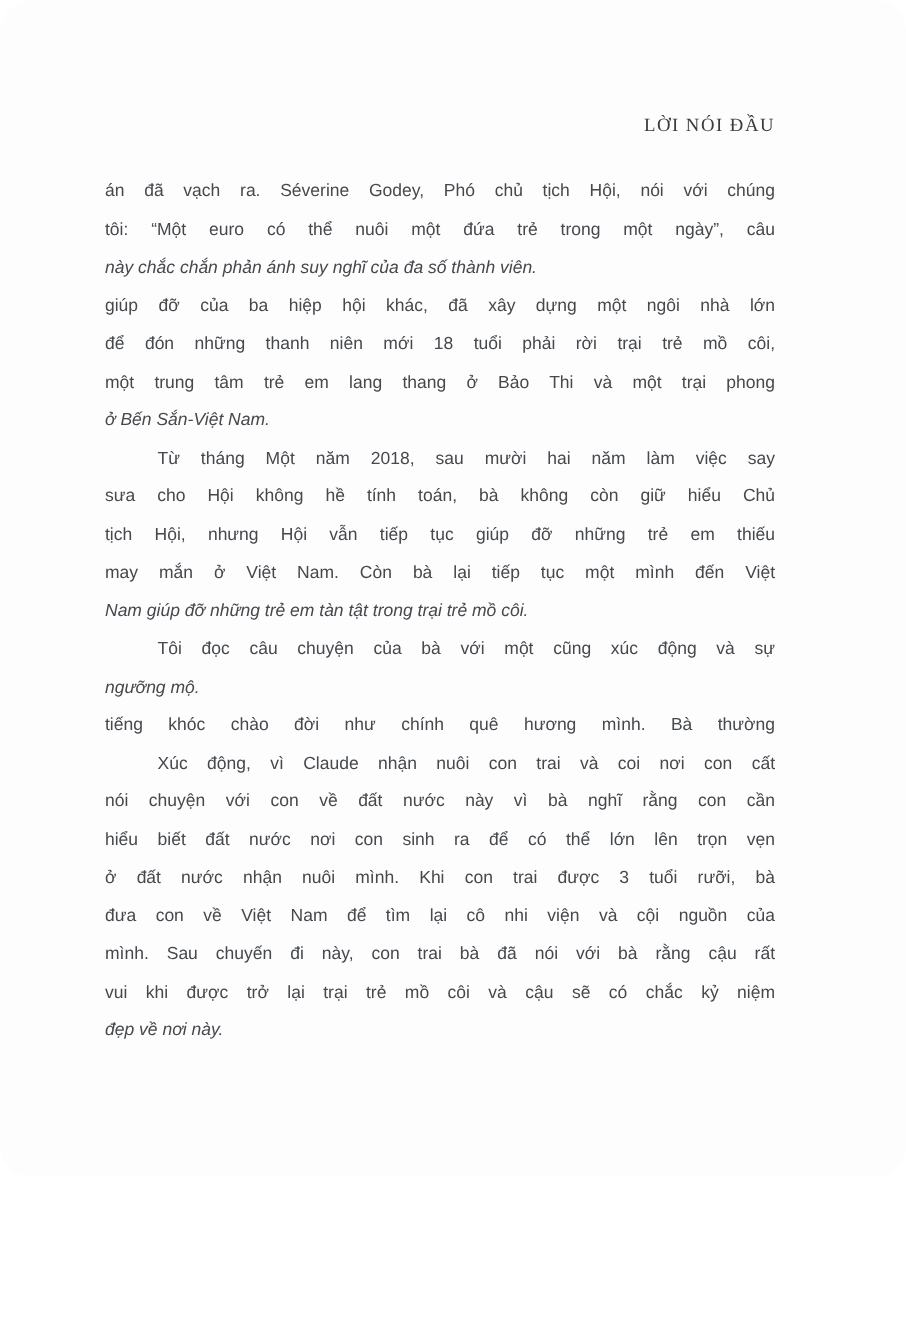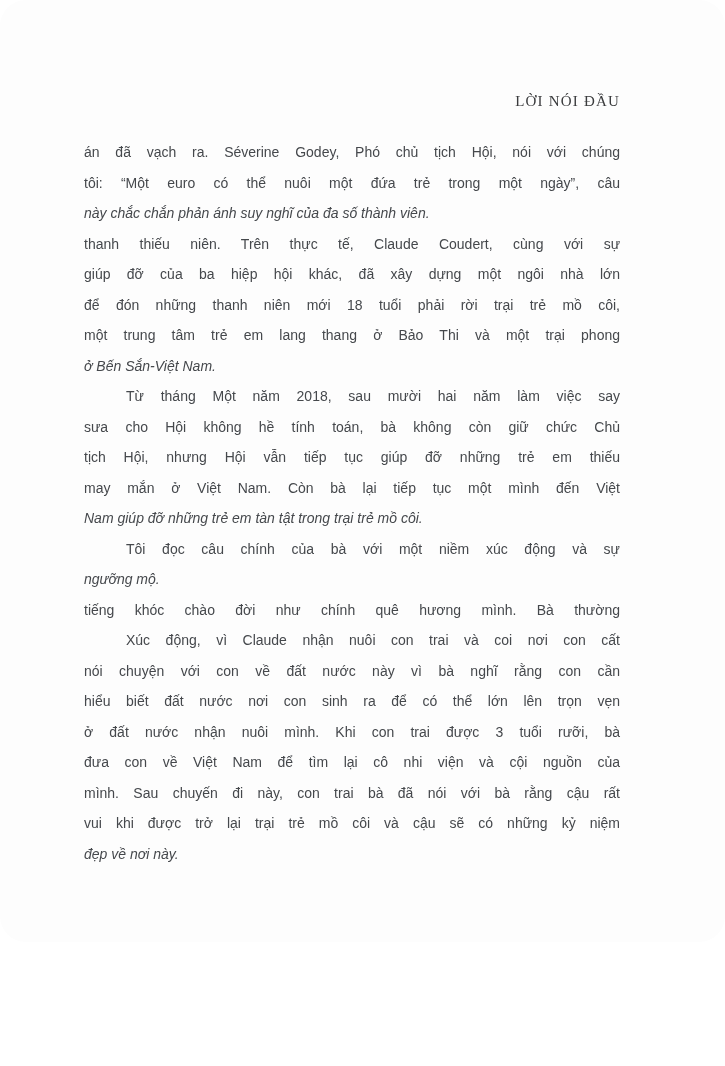--- a/index.html
+++ b/index.html
@@ -65,44 +65,43 @@
 <div class="page">
   <div class="running-header">LỜI NÓI ĐẦU</div>
 
   <div class="text-block">
       <div class="para">
         <div class="line">án đã vạch ra. Séverine Godey, Phó chủ tịch Hội, nói với chúng</div>
         <div class="line">tôi: “Một euro có thể nuôi một đứa trẻ trong một ngày”, câu</div>
         <div class="line last">này chắc chắn phản ánh suy nghĩ của đa số thành viên.</div>
       </div>
       <div class="para">
-        <div class="line">thanh thiếu niên. Trên thực tế, Claude Coudert, cùng với sự</div>
         <div class="line">giúp đỡ của ba hiệp hội khác, đã xây dựng một ngôi nhà lớn</div>
         <div class="line">để đón những thanh niên mới 18 tuổi phải rời trại trẻ mồ côi,</div>
         <div class="line">một trung tâm trẻ em lang thang ở Bảo Thi và một trại phong</div>
         <div class="line last">ở Bến Sắn-Việt Nam.</div>
       </div>
       <div class="para">
         <div class="line indent">Từ tháng Một năm 2018, sau mười hai năm làm việc say</div>
-        <div class="line">sưa cho Hội không hề tính toán, bà không còn giữ chức Chủ</div>
+        <div class="line">sưa cho Hội không hề tính toán, bà không còn giữ hiểu Chủ</div>
         <div class="line">tịch Hội, nhưng Hội vẫn tiếp tục giúp đỡ những trẻ em thiếu</div>
         <div class="line">may mắn ở Việt Nam. Còn bà lại tiếp tục một mình đến Việt</div>
         <div class="line last">Nam giúp đỡ những trẻ em tàn tật trong trại trẻ mồ côi.</div>
       </div>
       <div class="para">
-        <div class="line indent">Tôi đọc câu chính của bà với một niềm xúc động và sự</div>
+        <div class="line indent">Tôi đọc câu chuyện của bà với một cũng xúc động và sự</div>
         <div class="line last">ngưỡng mộ.</div>
       </div>
       <div class="para">
         <div class="line">tiếng khóc chào đời như chính quê hương mình. Bà thường</div>
         <div class="line indent">Xúc động, vì Claude nhận nuôi con trai và coi nơi con cất</div>
         <div class="line">nói chuyện với con về đất nước này vì bà nghĩ rằng con cần</div>
         <div class="line">hiểu biết đất nước nơi con sinh ra để có thể lớn lên trọn vẹn</div>
         <div class="line">ở đất nước nhận nuôi mình. Khi con trai được 3 tuổi rưỡi, bà</div>
         <div class="line">đưa con về Việt Nam để tìm lại cô nhi viện và cội nguồn của</div>
         <div class="line">mình. Sau chuyến đi này, con trai bà đã nói với bà rằng cậu rất</div>
-        <div class="line">vui khi được trở lại trại trẻ mồ côi và cậu sẽ có những kỷ niệm</div>
+        <div class="line">vui khi được trở lại trại trẻ mồ côi và cậu sẽ có chắc kỷ niệm</div>
         <div class="line last">đẹp về nơi này.</div>
       </div>
     </div>
 
   <div class="page-number">9</div>
 </div>
 
 </body></html>

